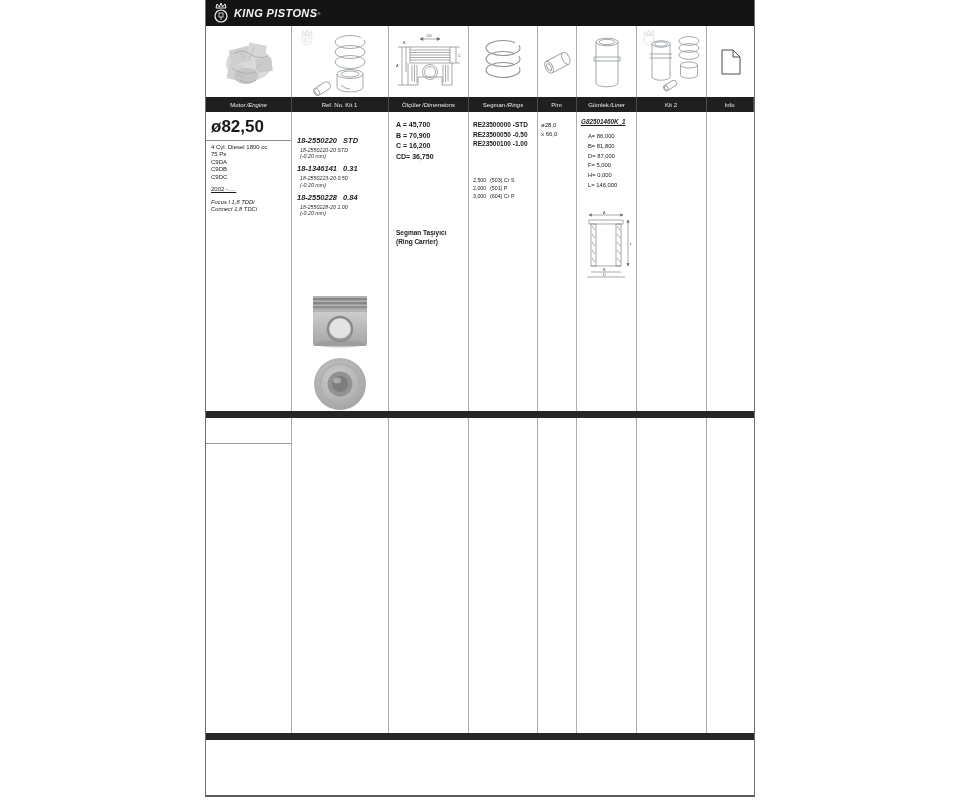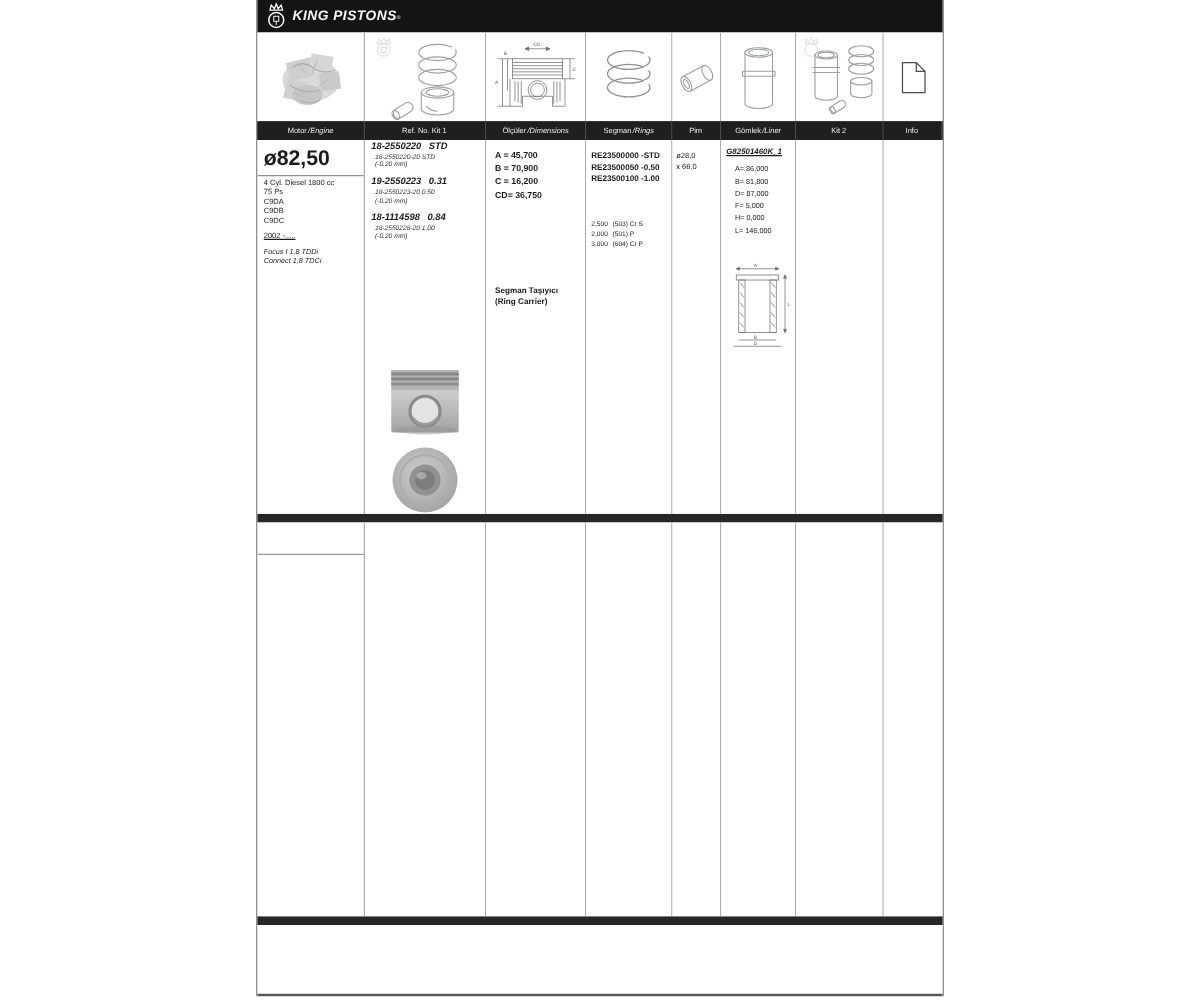--- a/index.html
+++ b/index.html
@@ -20,21 +20,21 @@
   .colhead{height:15px;background:#1f1f1f;}
   .colhead .cell{background:#1f1f1f;border-right:1px solid #4a4a4a;display:flex;align-items:center;justify-content:center;
                  color:#ececec;font-size:6px;white-space:nowrap;}
   .colhead .en{font-style:italic;margin-left:1px;}
   
   .datarow .cell{height:299px;}
   .bore{font-size:17px;font-weight:bold;padding:5px 5px 3px 5px;border-bottom:1px solid #8f8f8f;}
   .eng-details{padding:3px 5px 0 5px;font-size:6px;line-height:7.4px;}
   .eng-years{padding:5px 5px 0 5px;font-size:6px;text-decoration:underline;}
   .eng-models{padding:7px 5px 0 5px;font-size:5.8px;line-height:6.8px;font-style:italic;}
-  .kitcol{padding:0 4px 0 5px;}
+  .kitcol{padding:24px 4px 0 5px;}
   .mref{font-size:7.5px;font-weight:bold;font-style:italic;white-space:nowrap;}
   .mref .sz{margin-left:6px;}
   .sref{font-size:5.3px;font-style:italic;color:#2e2e2e;margin:2px 0 5px 3px;line-height:6.2px;}
   .dimcol{padding:8px 0 0 7px;}
   .dimline{font-size:7px;font-weight:600;line-height:10.5px;white-space:nowrap;}
   .carrier{position:absolute;left:7px;top:117px;font-size:6.5px;font-weight:bold;line-height:8.5px;}
   .ringcol{padding:8px 0 0 4px;}
   .rref{font-size:6.5px;font-weight:bold;line-height:9.5px;white-space:nowrap;}
   .rspecs{position:absolute;left:4px;top:64px;font-size:5.3px;line-height:8px;}
   .rspecs .t{display:inline-block;width:17px;}
@@ -281,26 +281,26 @@
           <div>Connect 1,8 TDCi</div>
         </div>
       </div>
 
       <div class="cell kitcol">
         <div class="mref"><span>18-2550220</span><span class="sz">STD</span></div>
         <div class="sref">
             <div>18-2550220-20  STD</div>
             <div>(-0.20 mm)</div>
           </div>
-        <div class="mref"><span>19-2550223</span><span class="sz">0.31</span></div>
+        <div class="mref"><span>18-1346141</span><span class="sz">0.31</span></div>
         <div class="sref">
             <div>18-2550223-20  0.50</div>
             <div>(-0.20 mm)</div>
           </div>
-        <div class="mref"><span>18-1114598</span><span class="sz">0.84</span></div>
+        <div class="mref"><span>18-2550228</span><span class="sz">0.84</span></div>
         <div class="sref">
             <div>18-2550228-20  1.00</div>
             <div>(-0.20 mm)</div>
           </div>
 
         <span class="photo" style="top:180px;">
           <svg width="68" height="62" viewBox="0 0 68 62">
             <defs>
               <linearGradient id="pg" x1="0" y1="0" x2="0" y2="1">
                 <stop offset="0" stop-color="#cdcdcd"></stop>

